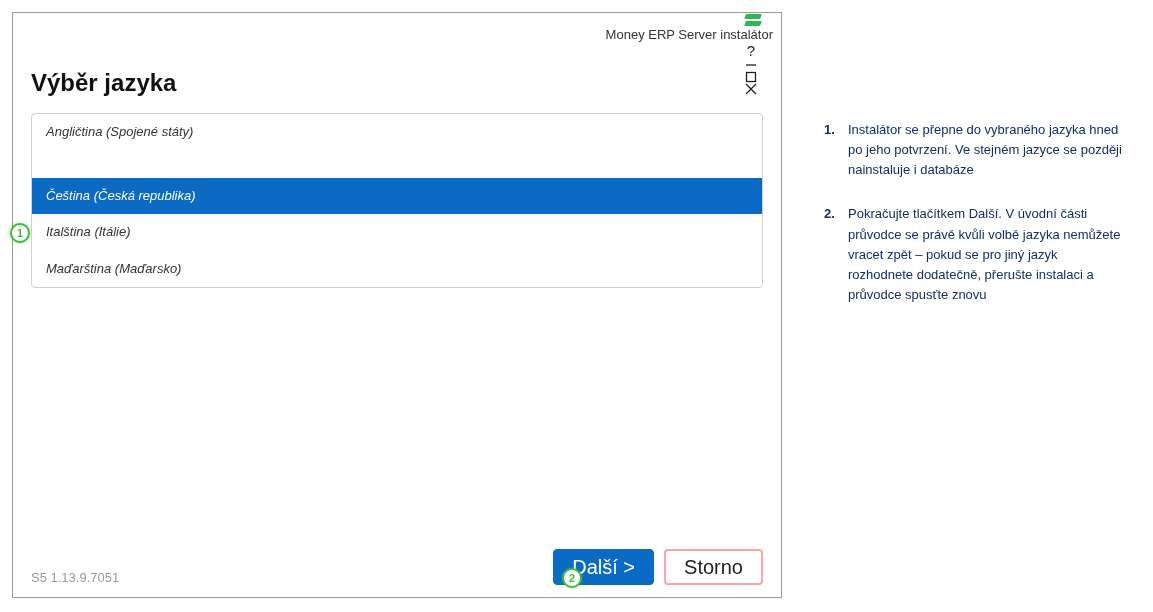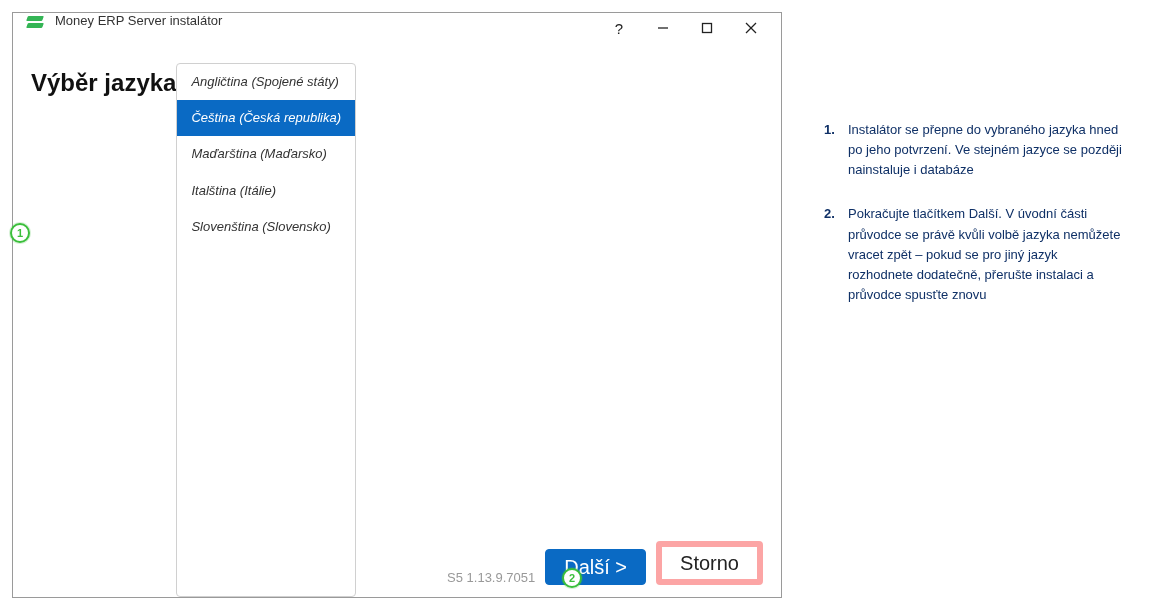--- a/index.html
+++ b/index.html
@@ -15,23 +15,24 @@
       left: 12px;
       top: 12px;
       width: 770px;
       height: 586px;
       border: 1px solid #9a9a9a;
       display: flex;
       flex-direction: column;
     }
     .titlebar {
       display: flex;
-      align-items: flex-start;
+      align-items: flex-end;
       height: 40px;
       padding: 0 8px 0 14px;
+      flex-direction: column;
     }
     .logo-s {
       width: 16px;
       height: 18px;
       display: flex;
       flex-direction: column;
       justify-content: center;
       margin-right: 12px;
     }
     .logo-s .stripe {
@@ -50,21 +51,21 @@
       align-items: center;
       justify-content: center;
       font-size: 15px;
       color: #222;
       cursor: pointer;
     }
     .window-body {
       flex: 1;
       padding: 10px 18px 0 18px;
       display: flex;
-      flex-direction: row;
+      flex-direction: column;
     }
     .page-title {
       font-size: 24px;
       font-weight: 600;
       color: #111;
       margin: 6px 0 16px 0;
     }
     .listbox {
       border: 1px solid #d0d0d0;
       border-radius: 4px;
@@ -74,20 +75,21 @@
       padding: 9px 14px;
       font-size: 13px;
       color: #333;
       cursor: pointer;
       line-height: 1.4;
       font-style: italic;
     }
     .list-item.selected {
       background: #0a6ac4;
       color: #fff;
+      margin-top: 28px;
     }
     .bottom-bar {
       display: flex;
       align-items: flex-end;
       padding: 14px 0 12px 0;
     }
     .version {
       font-size: 13px;
       color: #999;
     }
@@ -104,21 +106,21 @@
       margin-left: 10px;
     }
     .btn-primary {
       background: #0a6ac4;
       color: #fff;
       border: 1px solid #0a6ac4;
     }
     .btn-secondary {
       background: #fff;
       color: #222;
-      border: 6px solid #fca5a5;
+      border: 2px solid #fca5a5;
     }
     .callout {
       position: absolute;
       width: 20px;
       height: 20px;
       border-radius: 50%;
       background: #fff;
       border: 2px solid #3bbf3b;
       display: flex;
       align-items: center;
@@ -181,23 +183,22 @@
         </svg>
     </div>
   </div>
 
   <div class="window-body">
     <div class="page-title">Výběr jazyka</div>
 
     <div class="listbox" id="lang-list">
         <div class="list-item">Angličtina (Spojené státy)</div>
         <div class="list-item selected">Čeština (Česká republika)</div>
+        <div class="list-item">Italština (Itálie)</div>
         <div class="list-item">Maďarština (Maďarsko)</div>
-        <div class="list-item">Italština (Itálie)</div>
-        <div class="list-item">Slovenština (Slovensko)</div>
       </div>
 
     <div style="flex:1"></div>
 
     <div class="bottom-bar">
       <div class="version">S5 1.13.9.7051</div>
       <div class="bottom-spacer"></div>
       <div class="btn btn-primary">Další &gt;</div>
       <div class="btn btn-secondary">Storno</div>
     </div>

